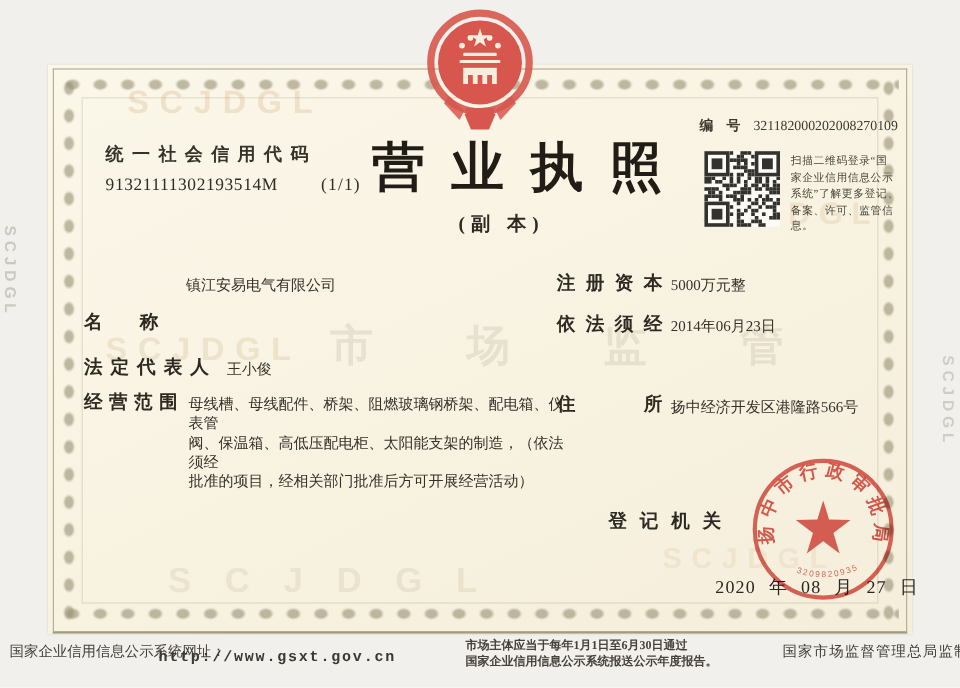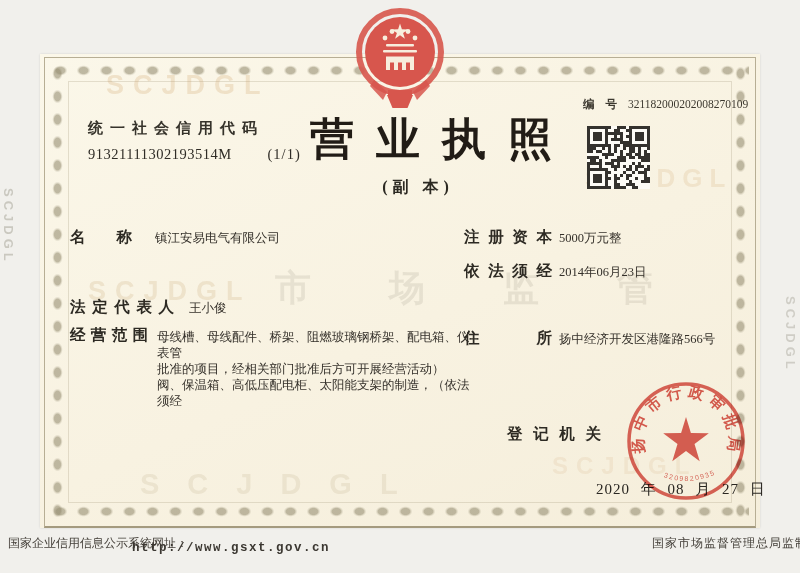--- a/index.html
+++ b/index.html
@@ -84,21 +84,21 @@
   }
   .qr-note span{display:block;}
 
   
   .row{position:absolute;display:flex;align-items:flex-start;}
   .flabel{
     font-weight:bold;font-size:15.5px;color:#2d2a23;flex:none;
     text-align:justify;text-align-last:justify;line-height:18px;
   }
   .fvalue{font-size:12.5px;color:#34302a;line-height:16px;padding-top:2px;}
-  .w62{width:62px;} .w78{width:78px;font-family:Liberation Mono, monospace;} .w104{width:104px;} .w88{width:88px;}
+  .w62{width:62px;margin-top:32px;} .w78{width:78px;font-family:Liberation Mono, monospace;} .w104{width:104px;} .w88{width:88px;}
   .row-name{left:70px;top:228px;}  .row-name .fvalue{margin-left:23px;}
   .row-type{left:70px;top:263px;}  .row-type .fvalue{margin-left:23px;}
   .row-legal{left:70px;top:298px;} .row-legal .fvalue{margin-left:15px;}
   .row-scope{left:70px;top:327px;} .row-scope .fvalue{margin-left:9px;width:320px;}
   .row-scope .fvalue span{display:block;}
   .row-capital{left:464px;top:228px;}   .row-capital .fvalue{margin-left:7px;}
   .row-establish{left:464px;top:262px;} .row-establish .fvalue{margin-left:7px;}
   .row-term{left:464px;top:295px;}      .row-term .fvalue{margin-left:7px;}
   .row-address{left:464px;top:329px;}   .row-address .fvalue{margin-left:7px;}
 
@@ -328,35 +328,41 @@
         <i style="left:30px;top:60px"></i>
         <i style="left:33px;top:60px"></i>
         <i style="left:36px;top:60px"></i>
         <i style="left:45px;top:60px"></i>
         <i style="left:48px;top:60px"></i>
       </div>
     <div class="finder tl"></div>
     <div class="finder tr"></div>
     <div class="finder bl"></div>
   </div>
+  <div class="qr-note">
+    <span>扫描二维码登录“国</span>
+    <span>家企业信用信息公示</span>
+    <span>系统”了解更多登记、</span>
+    <span>备案、许可、监管信息。</span>
+  </div>
 
   <div class="row row-name">
     <div class="flabel w62">名称</div>
     <div class="fvalue">镇江安易电气有限公司</div>
   </div>
   <div class="row row-legal">
     <div class="flabel w104">法定代表人</div>
     <div class="fvalue">王小俊</div>
   </div>
   <div class="row row-scope">
     <div class="flabel w78">经营范围</div>
     <div class="fvalue">
       <span>母线槽、母线配件、桥架、阻燃玻璃钢桥架、配电箱、仪表管</span>
+      <span>阀、保温箱、高低压配电柜、太阳能支架的制造，（依法须经</span>
       <span>批准的项目，经相关部门批准后方可开展经营活动）</span>
-      <span>阀、保温箱、高低压配电柜、太阳能支架的制造，（依法须经</span>
     </div>
   </div>
 
   <div class="row row-capital">
     <div class="flabel w88">注册资本</div>
     <div class="fvalue">5000万元整</div>
   </div>
   <div class="row row-establish">
     <div class="flabel w88">依法须经</div>
     <div class="fvalue">2014年06月23日</div>
@@ -379,15 +385,19 @@
     <text font-family="Liberation Sans, sans-serif" font-size="15" font-weight="bold" fill="#d5473e" letter-spacing="5.5" opacity=".95">
       <textPath href="#sealArc" startOffset="2">扬中市行政审批局</textPath>
     </text>
     <text font-family="Liberation Sans, sans-serif" font-size="7" fill="#d5473e" letter-spacing="1.5" opacity=".85">
       <textPath href="#sealCodeArc" startOffset="8">3209820935</textPath>
     </text>
   </svg>
 
   <div class="foot foot-label">国家企业信用信息公示系统网址：</div>
   <div class="foot foot-url">http://www.gsxt.gov.cn</div>
+  <div class="foot foot-notice">
+    <span>市场主体应当于每年1月1日至6月30日通过</span>
+    <span>国家企业信用信息公示系统报送公示年度报告。</span>
+  </div>
   <div class="foot foot-issuer">国家市场监督管理总局监制</div>
 
 </div>
 
 </body></html>

